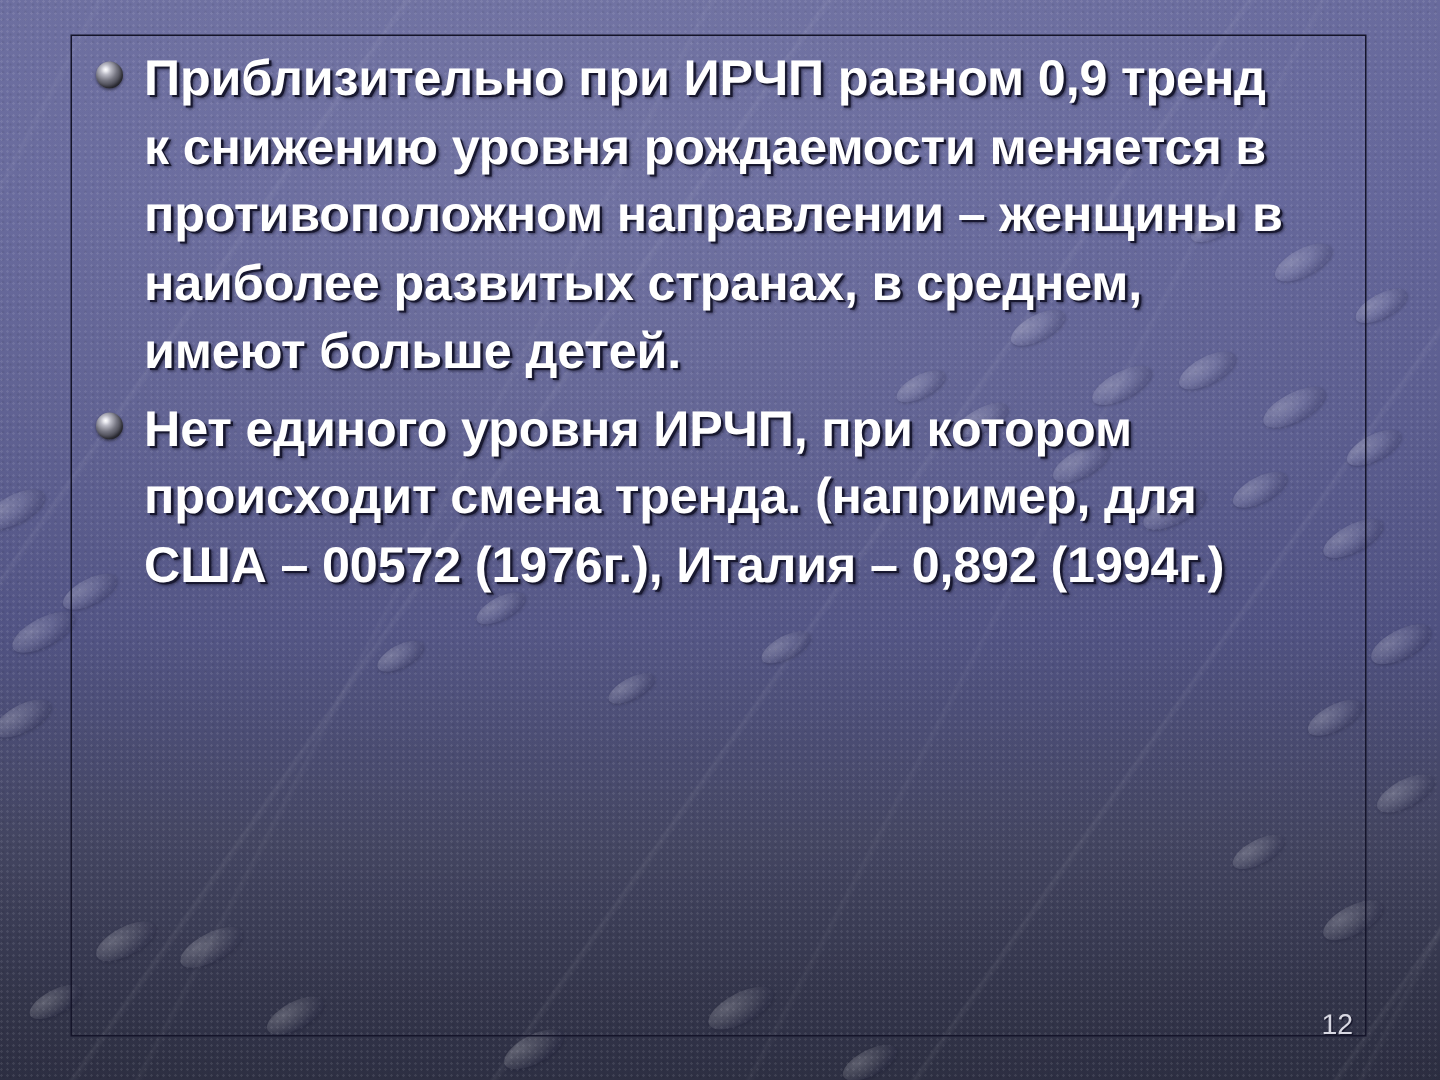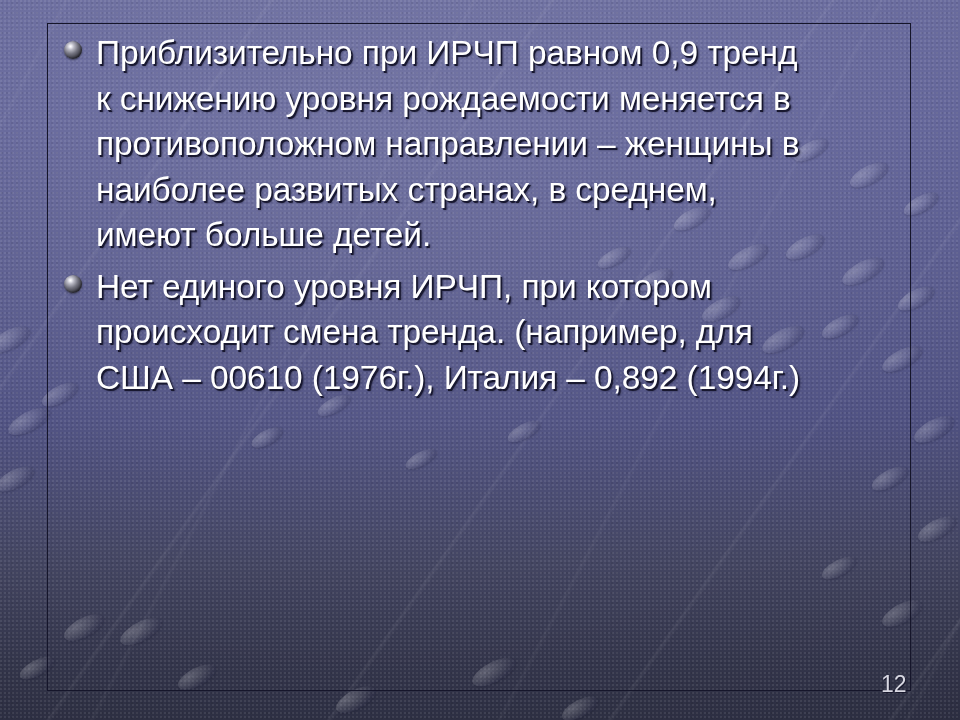--- a/index.html
+++ b/index.html
@@ -82,24 +82,25 @@
   }
   .bullet-text{
     color:#ffffff;
     font-size:33.5px;
     line-height:45.5px;
     letter-spacing:-0.1px;
     text-shadow:
        1.6px 1.6px 0 #181830,
        2.2px 2.2px 2px rgba(10,10,25,0.55);
     white-space:pre-line;
+    font-weight:bold;
   }
   #page-number{
     position:absolute;left:881px;top:673px;
-    color:#d8d8e2;font-size:23px;line-height:22px;
+    color:#d8d8e2;font-size:19px;line-height:22px;
     text-shadow:1px 1px 0 rgba(15,15,35,0.75);
   }
 </style>
 </head>
 <body>
 
 <div id="slide">
 
   <div class="bg-vig"></div>
   <div class="bg-rays"></div>
@@ -155,21 +156,21 @@
 противоположном направлении – женщины в
 наиболее развитых странах, в среднем,
 имеют больше детей.</div>
     </div>
 
 
     <div class="bullet-row">
       <span class="bullet-ball"></span>
       <div class="bullet-text">Нет единого уровня ИРЧП, при котором
 происходит смена тренда. (например, для
-США – 00610 (1976г.), Италия – 0,892 (1994г.)</div>
+США – 00572 (1976г.), Италия – 0,892 (1994г.)</div>
     </div>
 
 
   </div>
 
   <div id="page-number">12</div>
 
 </div>
 
 </body></html>

